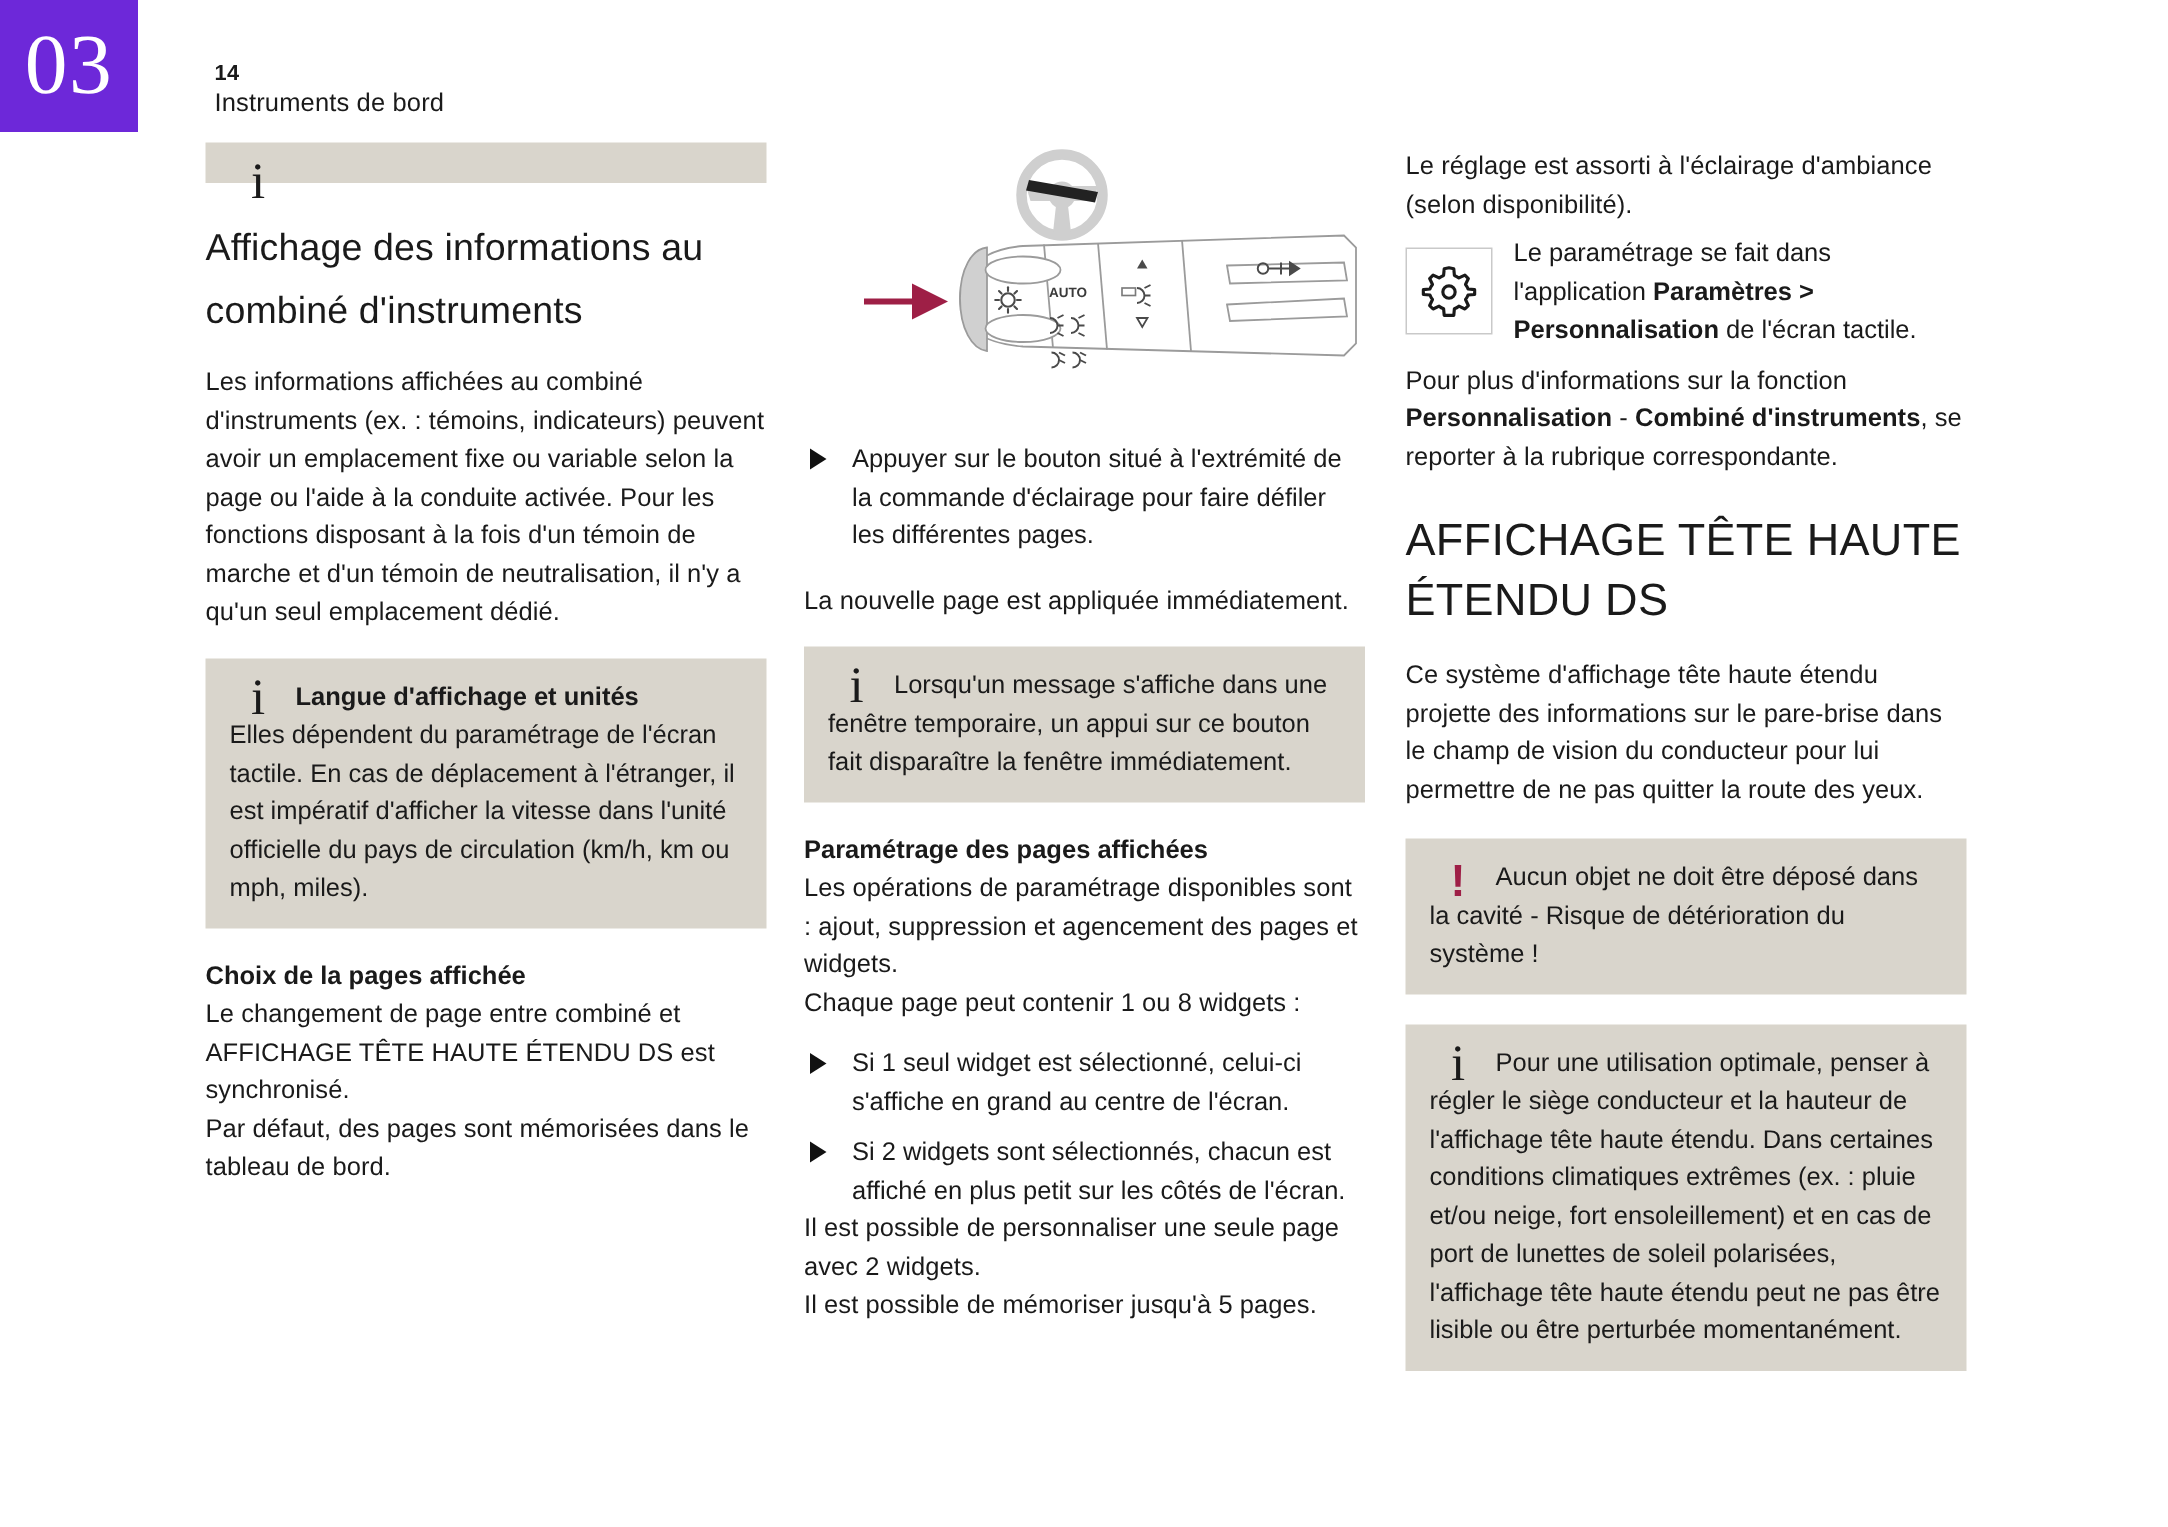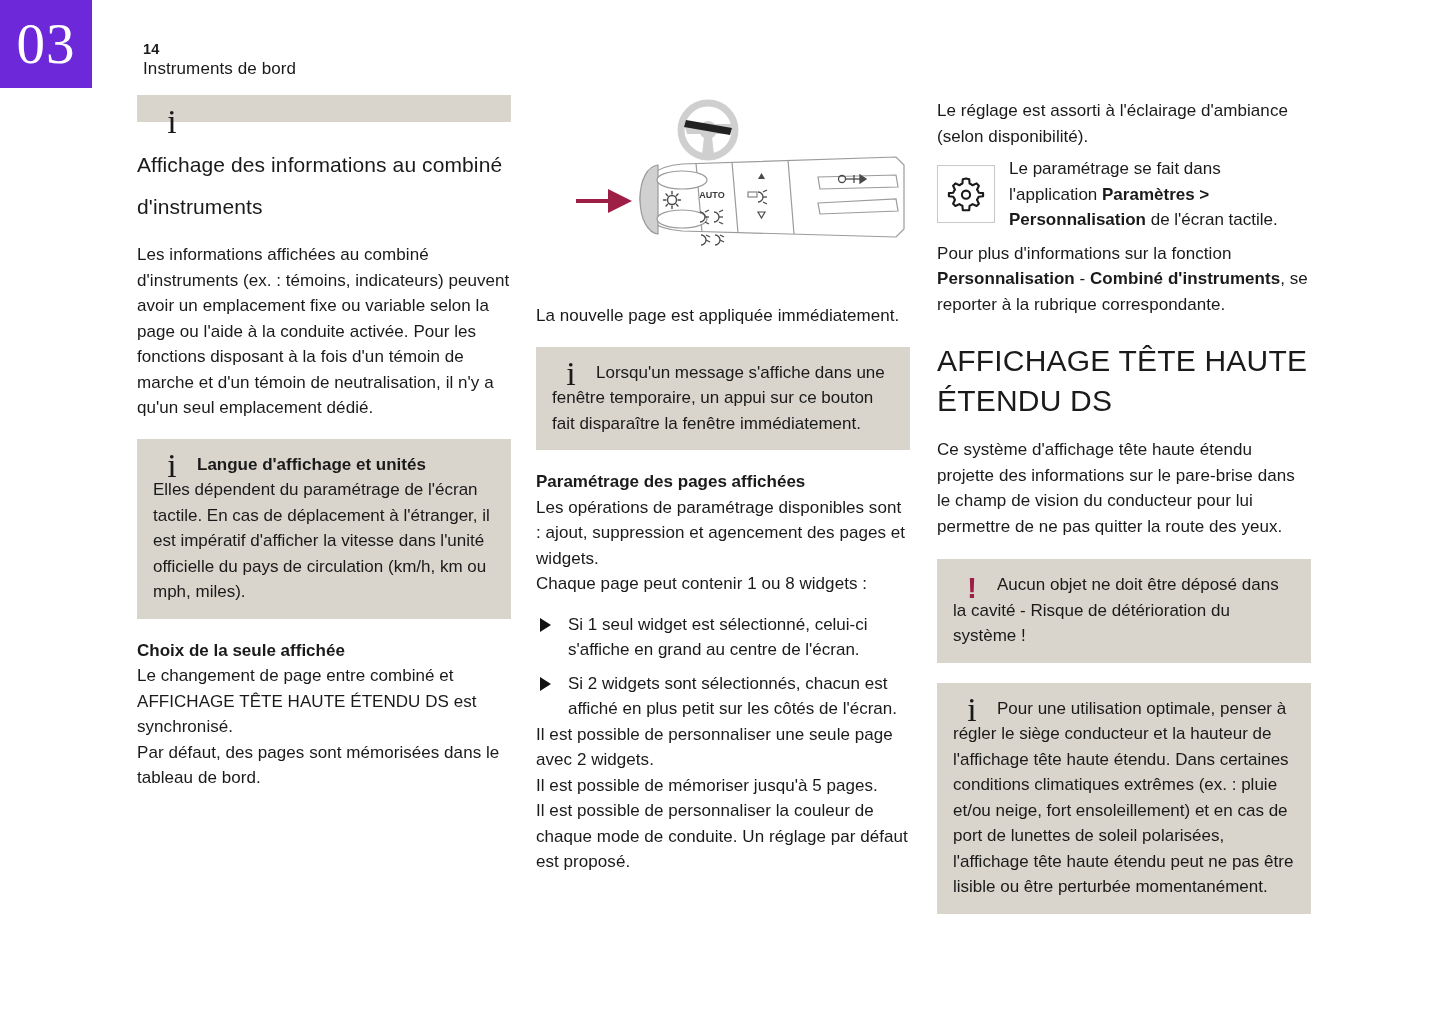--- a/index.html
+++ b/index.html
@@ -65,21 +65,21 @@
   p.body {
     margin: 0;
     font-size: 17px;
     line-height: 25.5px;
     letter-spacing: 0.05px;
   }
   .spaced { margin-top: 17px; }
 
   h1.title {
     margin: 0;
-    font-size: 21px;
+    font-size: 25px;
     font-weight: normal;
     line-height: 42px;
     letter-spacing: 0.1px;
   }
   h1.title-caps {
     margin: 0;
     font-size: 30px;
     font-weight: normal;
     line-height: 40px;
     letter-spacing: 0.2px;
@@ -192,21 +192,21 @@
 
   <h1 class="title spaced" style="margin-top:22px;">Affichage des informations au combiné d'instruments</h1>
 
   <p class="body" style="margin-top:14px;">Les informations affichées au combiné d'instruments (ex. : témoins, indicateurs) peuvent avoir un emplacement fixe ou variable selon la page ou l'aide à la conduite activée. Pour les fonctions disposant à la fois d'un témoin de marche et d'un témoin de neutralisation, il n'y a qu'un seul emplacement dédié.</p>
 
   <div class="callout" style="margin-top:18px;">
     <span class="callout-icon">i</span>
     <div class="ctext"><span class="b">Langue d'affichage et unités</span><br><span>Elles dépendent du paramétrage de l'écran tactile. En cas de déplacement à l'étranger, il est impératif d'afficher la vitesse dans l'unité officielle du pays de circulation (km/h, km ou mph, miles).</span></div>
   </div>
 
-  <h2 class="sub" style="margin-top:19px;">Choix de la seule affichée</h2>
+  <h2 class="sub" style="margin-top:19px;">Choix de la pages affichée</h2>
   <p class="body">Le changement de page entre combiné et AFFICHAGE TÊTE HAUTE ÉTENDU DS est synchronisé.</p>
   <p class="body">Par défaut, des pages sont mémorisées dans le tableau de bord.</p>
 </div>
 
 <div class="col col-2">
 
   <div class="illus">
     <svg width="374" height="190" viewBox="0 0 374 190" xmlns="http://www.w3.org/2000/svg">
 
       <g>
@@ -283,20 +283,24 @@
           <line x1="0" y1="-4" x2="0" y2="4"></line>
         </g>
       </g>
 
       <g>
         <path d="M40 104 L72 104 L72 94 L96 106 L72 118 L72 108 L40 108 Z" fill="#9e1f46"></path>
       </g>
     </svg>
   </div>
 
+  <div class="bullet">
+    <span class="tri"></span>
+    <span>Appuyer sur le bouton situé à l'extrémité de la commande d'éclairage pour faire défiler les différentes pages.</span>
+  </div>
 
   <p class="body" style="margin-top:18px;">La nouvelle page est appliquée immédiatement.</p>
 
   <div class="callout" style="margin-top:18px;">
     <span class="callout-icon">i</span>
     <div class="ctext">Lorsqu'un message s'affiche dans une fenêtre temporaire, un appui sur ce bouton fait disparaître la fenêtre immédiatement.</div>
   </div>
 
   <h2 class="sub" style="margin-top:19px;">Paramétrage des pages affichées</h2>
   <p class="body">Les opérations de paramétrage disponibles sont : ajout, suppression et agencement des pages et widgets.</p>
@@ -306,21 +310,20 @@
     <span class="tri"></span>
     <span>Si 1 seul widget est sélectionné, celui-ci s'affiche en grand au centre de l'écran.</span>
   </div>
   <div class="bullet">
     <span class="tri"></span>
     <span>Si 2 widgets sont sélectionnés, chacun est affiché en plus petit sur les côtés de l'écran.</span>
   </div>
 
   <p class="body" style="">Il est possible de personnaliser une seule page avec 2 widgets.</p>
   <p class="body">Il est possible de mémoriser jusqu'à 5 pages.</p>
-  <p class="body">Il est possible de personnaliser la couleur de chaque mode de conduite. Un réglage par défaut est proposé.</p>
 </div>
 
 <div class="col col-3">
 
   <p class="body" style="margin-top:3px;">Le réglage est assorti à l'éclairage d'ambiance (selon disponibilité).</p>
 
   <div class="gear-block">
     <div class="gear-box">
       <svg width="40" height="40" viewBox="0 0 40 40" xmlns="http://www.w3.org/2000/svg">
         <path d="M20 4.5 L23.2 5.2 L23.6 9.6 C24.7 10 25.7 10.6 26.6 11.3 L30.6 9.4 L32.9 11.7 L31 15.7 C31.7 16.6 32.3 17.6 32.7 18.7 L37.1 19.1 L37.1 22.3 L32.7 22.7 C32.3 23.8 31.7 24.8 31 25.7 L32.9 29.7 L30.6 32 L26.6 30.1 C25.7 30.8 24.7 31.4 23.6 31.8 L23.2 36.2 L20 36.2 L16.8 36.2 L16.4 31.8 C15.3 31.4 14.3 30.8 13.4 30.1 L9.4 32 L7.1 29.7 L9 25.7 C8.3 24.8 7.7 23.8 7.3 22.7 L2.9 22.3 L2.9 19.1 L7.3 18.7 C7.7 17.6 8.3 16.6 9 15.7 L7.1 11.7 L9.4 9.4 L13.4 11.3 C14.3 10.6 15.3 10 16.4 9.6 L16.8 5.2 Z" fill="none" stroke="#1a1a1a" stroke-width="2.1" stroke-linejoin="round"></path>

